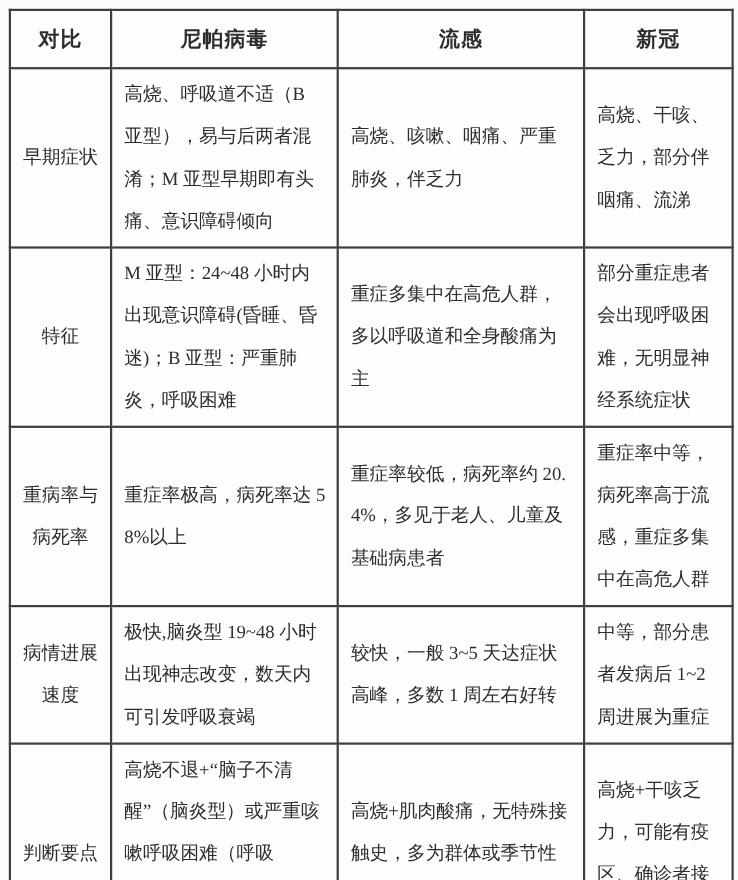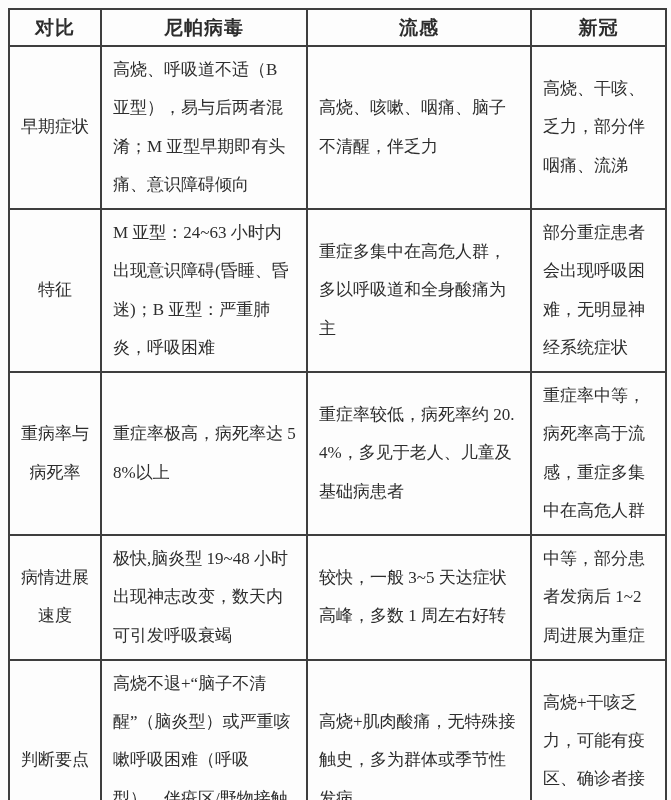--- a/index.html
+++ b/index.html
@@ -33,21 +33,21 @@
     vertical-align: middle;
     word-break: break-all;
     overflow: hidden;
   }
   
   col.c0 { width: 92px; }
   col.c1 { width: 206px; }
   col.c2 { width: 224px; }
   col.c3 { width: 135px; }
   
-  tr.hdr { height: 37px; }
+  tr.hdr { height: 53px; }
   tr.hdr th {
     font-size: 19px;
     font-weight: bold;
     text-align: center;
     padding: 2px 4px;
     letter-spacing: 1px;
   }
   
   tr.r1 { height: 158px; }
   tr.r2 { height: 154px; }
@@ -84,26 +84,26 @@
         <th>对比</th>
         <th>尼帕病毒</th>
         <th>流感</th>
         <th>新冠</th>
       </tr>
     </thead>
     <tbody>
       <tr class="r1">
         <th class="rowlabel">早期症状</th>
         <td class="cell">高烧、呼吸道不适（B 亚型），易与后两者混淆；M 亚型早期即有头痛、意识障碍倾向</td>
-        <td class="cell">高烧、咳嗽、咽痛、脑子不清醒，伴乏力</td>
+        <td class="cell">高烧、咳嗽、咽痛、严重肺炎，伴乏力</td>
         <td class="cell">高烧、干咳、乏力，部分伴咽痛、流涕</td>
       </tr>
       <tr class="r2">
         <th class="rowlabel">特征</th>
-        <td class="cell">M 亚型：24~63 小时内出现意识障碍(昏睡、昏迷)；B 亚型：严重肺炎，呼吸困难</td>
+        <td class="cell">M 亚型：24~48 小时内出现意识障碍(昏睡、昏迷)；B 亚型：严重肺炎，呼吸困难</td>
         <td class="cell">重症多集中在高危人群，多以呼吸道和全身酸痛为主</td>
         <td class="cell">部分重症患者会出现呼吸困难，无明显神经系统症状</td>
       </tr>
       <tr class="r3">
         <th class="rowlabel">重病率与病死率</th>
         <td class="cell">重症率极高，病死率达 58%以上</td>
         <td class="cell">重症率较低，病死率约 20.4%，多见于老人、儿童及基础病患者</td>
         <td class="cell">重症率中等，病死率高于流感，重症多集中在高危人群</td>
       </tr>
       <tr class="r4">

